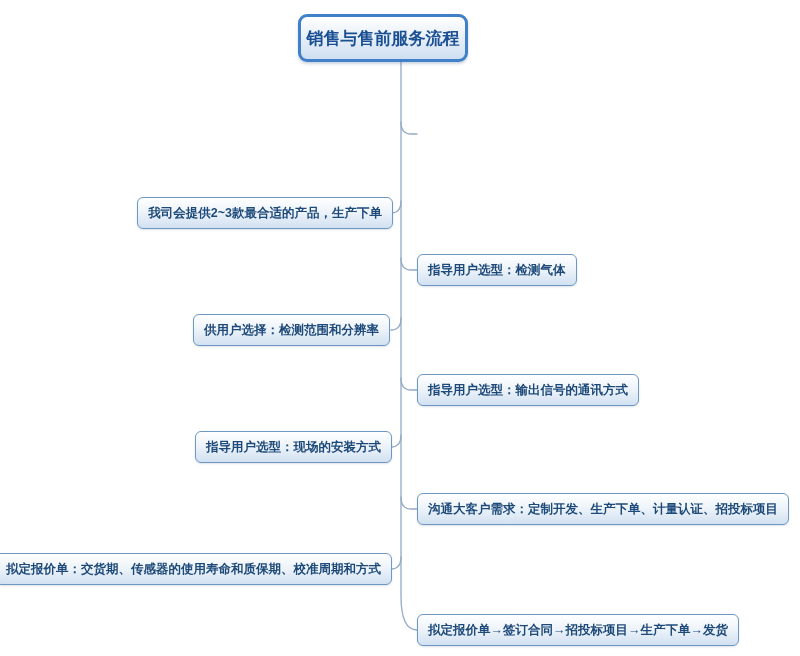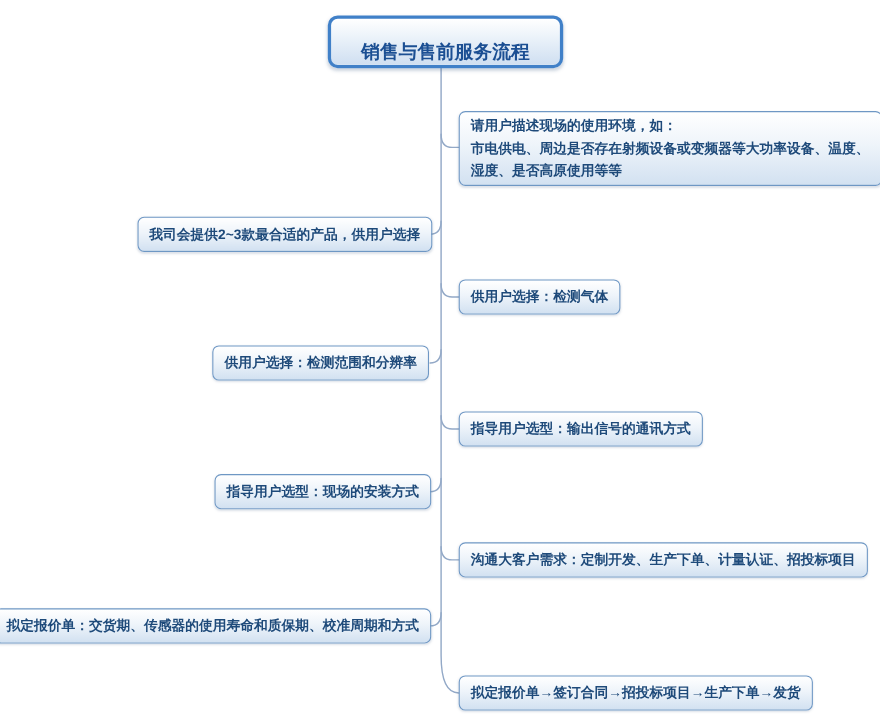--- a/index.html
+++ b/index.html
@@ -23,28 +23,28 @@
     font-size:12.5px;
     font-weight:600;
     line-height:20px;
     padding:5px 10px;
     box-shadow:0 1px 2px rgba(60,90,130,0.18);
   }
   .node .line{white-space:nowrap;}
   #title-node{
     position:absolute;
     box-sizing:border-box;
-    left:298px;top:14px;width:214px;height:48px;
+    left:298px;top:14px;width:170px;height:48px;
     border:3px solid #4080c8;
     border-radius:9px;
     background:linear-gradient(to bottom,#ffffff 0%,#e9f1f9 45%,#cfdff1 100%);
     color:#1b4f93;
     font-size:17px;
     font-weight:bold;
-    display:flex;align-items:flex-end;justify-content:center;
+    display:flex;align-items:center;justify-content:center;
     white-space:nowrap;
     box-shadow:0 2px 3px rgba(60,90,130,0.25);
   }
   
   #node-env{left:417px;top:101px;padding:2px 10px;line-height:20.5px;}
   
   #node-gas{left:417px;top:254px;}
   #node-signal{left:417px;top:374px;}
   #node-major{left:417px;top:493px;}
   #node-order{left:417px;top:614px;}
@@ -73,32 +73,27 @@
       <path d="M401 318 Q401 330 391 330"></path>
       <path d="M401 435 Q401 447 391 447"></path>
       <path d="M401 557 Q401 569 391 569"></path>
     </g>
   </svg>
 
   <div id="title-node">
     <span>销售与售前服务流程</span>
   </div>
 
-  <div class="node" id="node-env">
-    <div class="line">请用户描述现场的使用环境，如：</div>
-    <div class="line">市电供电、周边是否存在射频设备或变频器等大功率设备、温度、</div>
-    <div class="line">湿度、是否高原使用等等</div>
-  </div>
 
   <div class="node" id="node-products">
-    <span>我司会提供2~3款最合适的产品，供用户选择</span>
+    <span>我司会提供2~3款最合适的产品，生产下单</span>
   </div>
 
   <div class="node" id="node-gas">
-    <span>供用户选择：检测气体</span>
+    <span>指导用户选型：检测气体</span>
   </div>
 
   <div class="node" id="node-range">
     <span>供用户选择：检测范围和分辨率</span>
   </div>
 
   <div class="node" id="node-signal">
     <span>指导用户选型：输出信号的通讯方式</span>
   </div>
 

